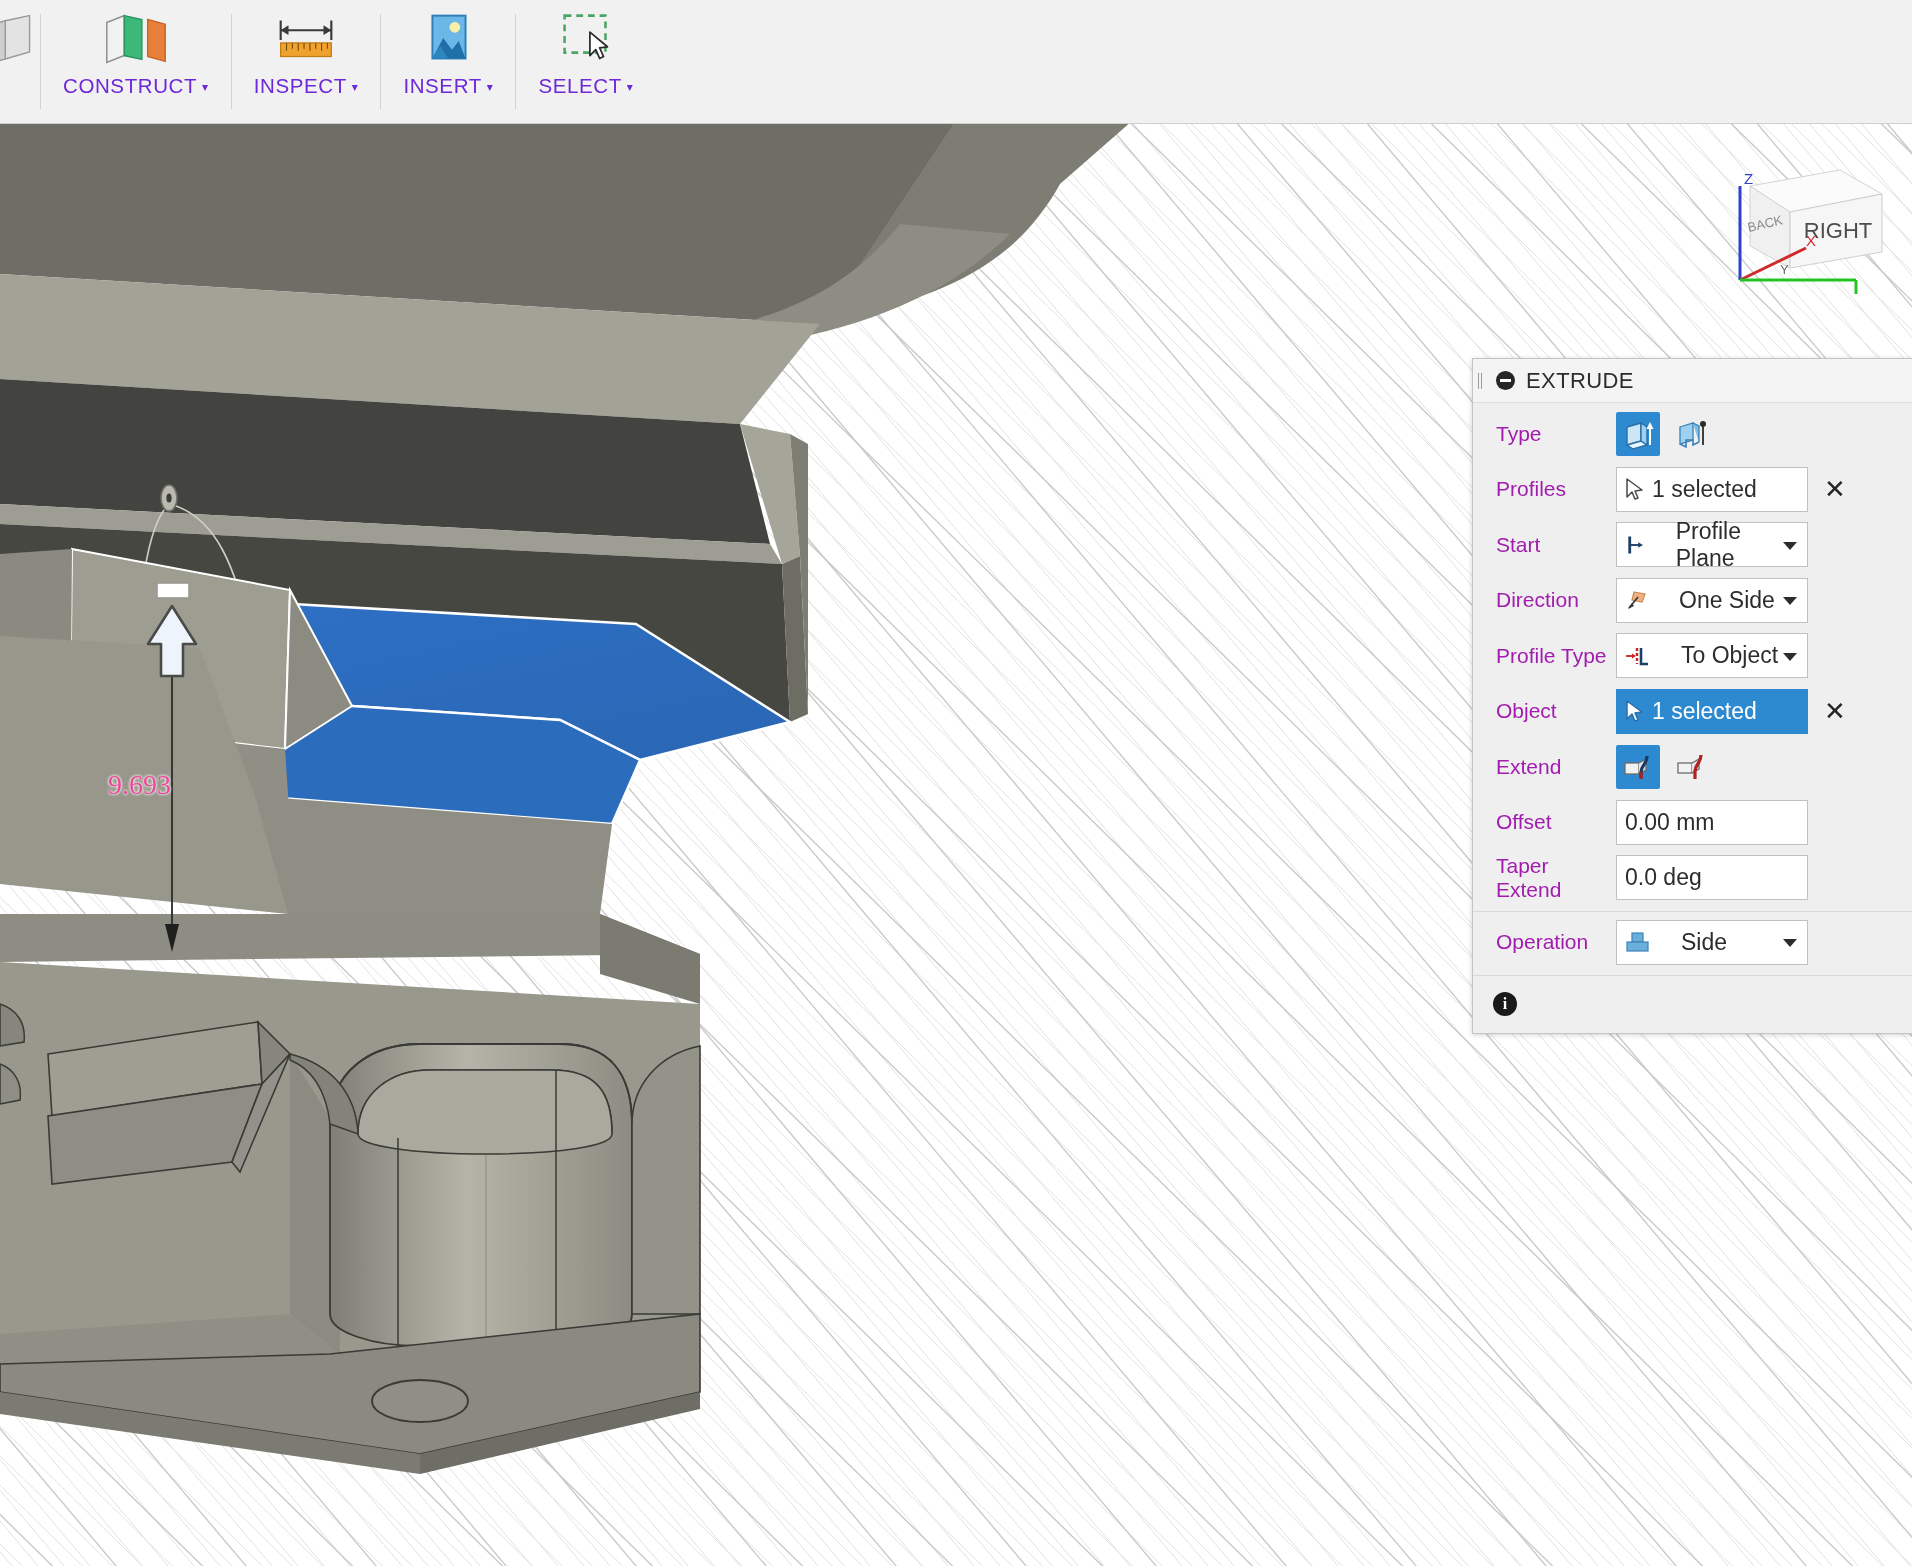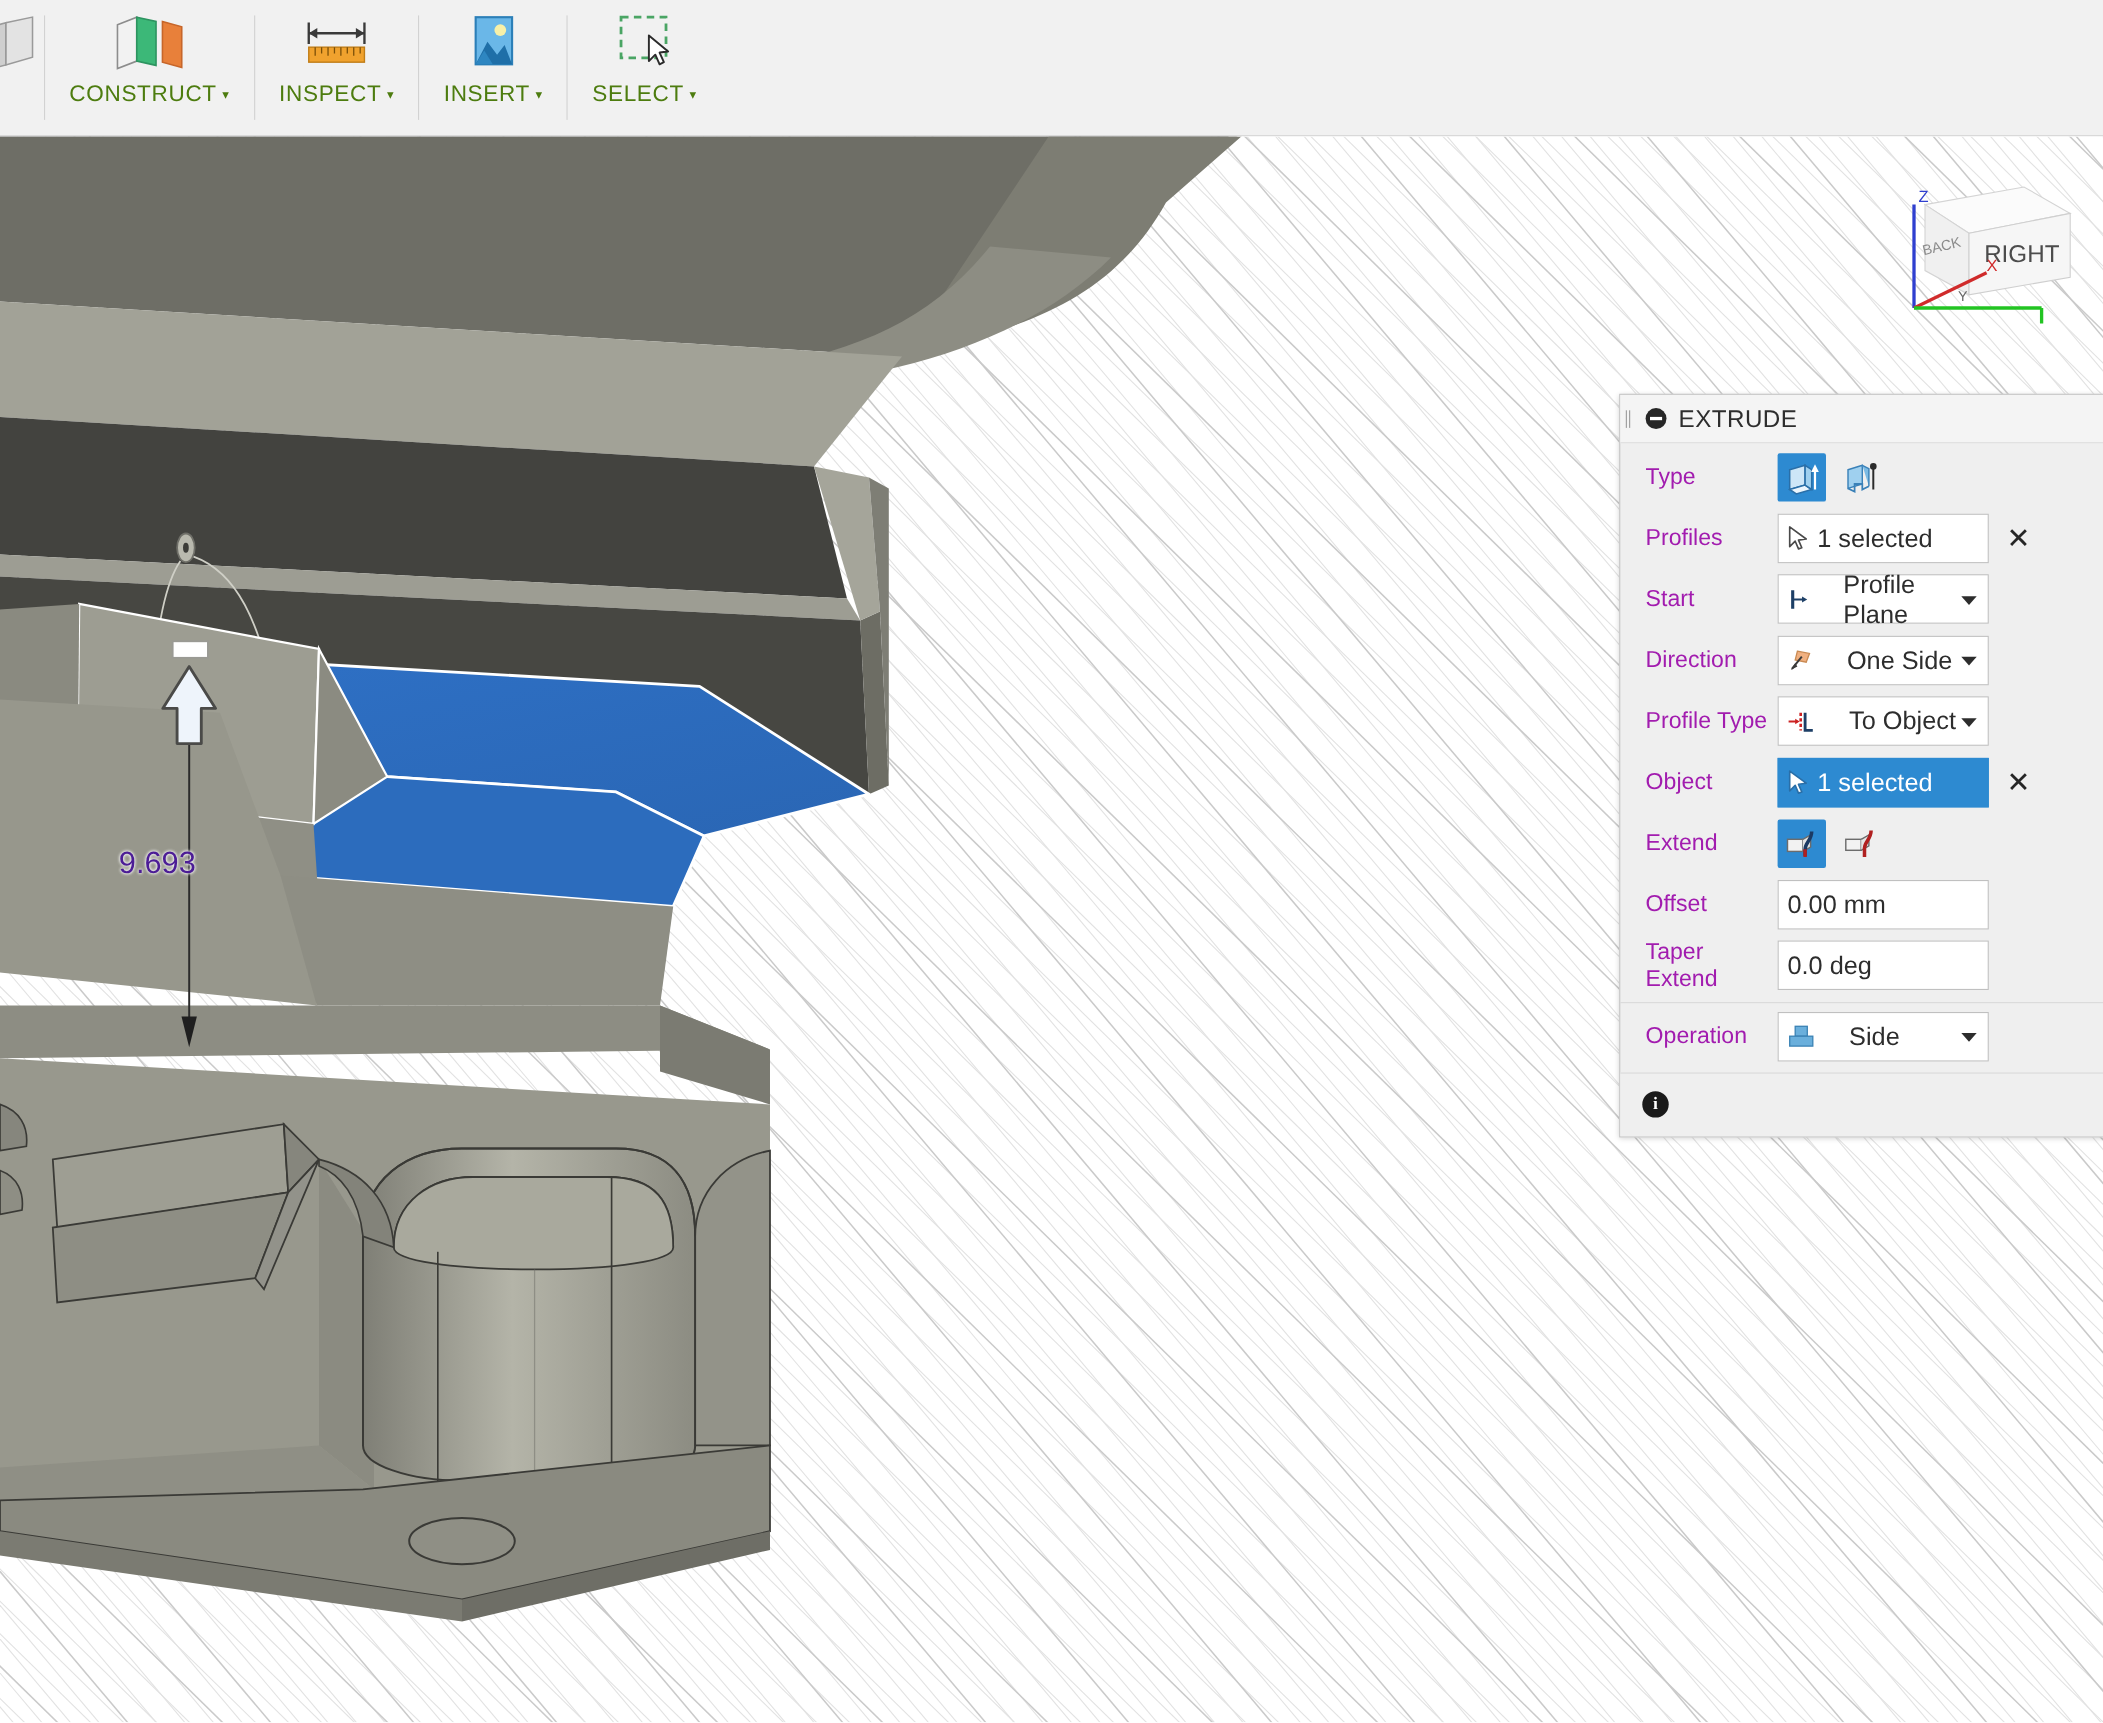--- a/index.html
+++ b/index.html
@@ -31,21 +31,21 @@
     width: 1px; background: #d2d2d2;
     margin: 14px 0 14px 0; flex: 0 0 1px;
   }
   .tb-icon {
     height: 62px; width: 74px;
     display: flex; align-items: center; justify-content: center;
     position: relative;
   }
   .tb-label {
     font-size: 20.5px; letter-spacing: .6px;
-    color: #4d7c0f; white-space: nowrap;
+    color: #6d28d9; white-space: nowrap;
     margin-top: 4px;
   }
   .caret { font-size: 12px; margin-left: 5px; position: relative; top: -2px; }
 
   
   #grp-clip { padding-left: 0; width: 40px; overflow: hidden; align-items: flex-start;}
   #grp-clip .tb-icon { width: 40px; justify-content: flex-start;}
 
   
   #canvas {
@@ -53,22 +53,22 @@
     width: 1912px; height: 1442px;
     background: #ffffff;
     overflow: hidden;
   }
   #grid { position: absolute; inset: 0; width: 100%; height: 100%; }
   #model { position: absolute; inset: 0; width: 100%; height: 100%; }
   #viewcube { position: absolute; top: 18px; right: 12px; width: 180px; height: 160px; }
 
   .dim-text {
     position: absolute;
-    font-size: 28px; color: #4c1d95;
-    font-family: Liberation Sans, sans-serif;
+    font-size: 28px; color: #ec4899;
+    font-family: Liberation Serif, serif;
     left: 108px; top: 645px;
     text-shadow: 0 0 3px #fff, 0 0 3px #fff;
     pointer-events: none;
   }
 
   
   #dialog {
     position: absolute;
     left: 1472px; top: 358px;
     width: 460px;

